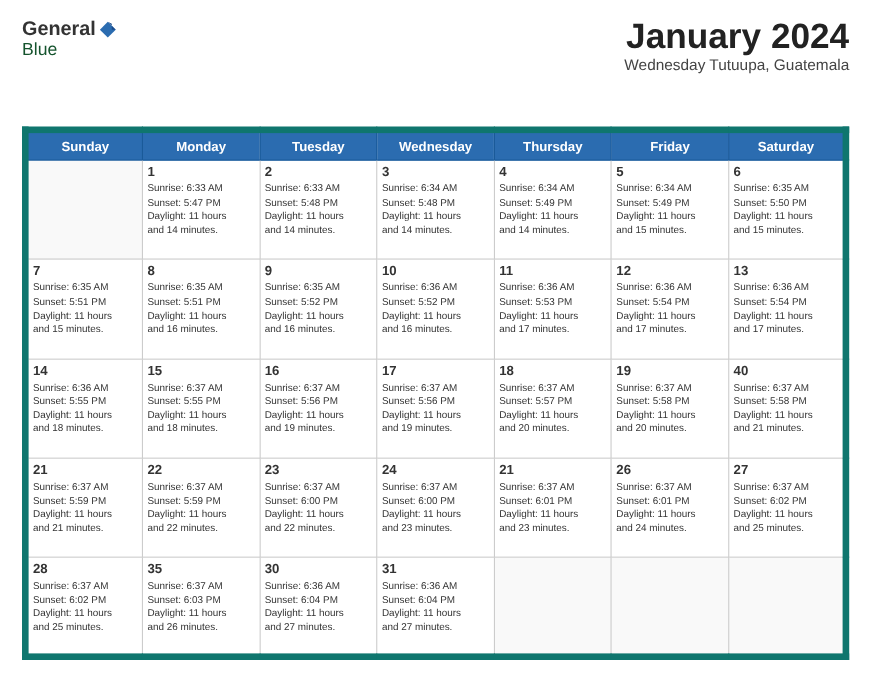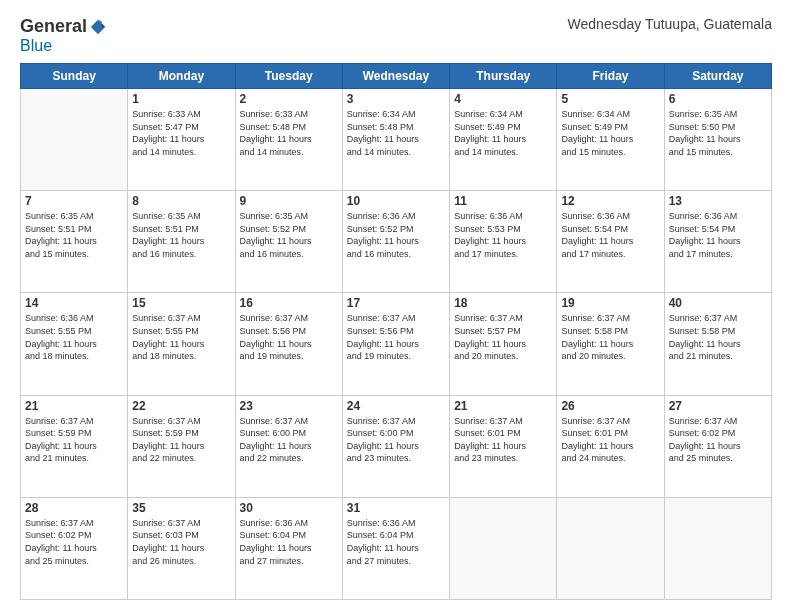--- a/index.html
+++ b/index.html
@@ -32,21 +32,21 @@
     .logo-text {
       display: flex;
       align-items: center;
       font-size: 18px;
       font-weight: bold;
     }
     .logo-general {
       color: #333;
     }
     .logo-blue {
-      color: #0369a1;
+      color: #14532d;
     }
     .logo-icon {
       width: 18px;
       height: 18px;
       margin-left: 2px;
     }
     .title-area {
       text-align: right;
     }
     .month-title {
@@ -54,24 +54,25 @@
       font-weight: bold;
       color: #222;
       line-height: 1.1;
     }
     .subtitle {
       font-size: 14px;
       color: #444;
     }
     .calendar {
       flex: 1;
-      border: 1px solid #0f766e;
+      border: 6px solid #0f766e;
       border-collapse: collapse;
       width: 100%;
       table-layout: fixed;
+      margin-top: 40px;
     }
     .calendar th {
       background-color: #2b6cb0;
       color: white;
       text-align: center;
       padding: 5px 2px;
       font-size: 12px;
       font-weight: bold;
       border: 1px solid #1a5a99;
     }
@@ -109,20 +110,21 @@
         <svg class="logo-icon" viewBox="0 0 20 20">
           <polygon points="10,2 18,10 10,18 2,10" fill="#2b6cb0"></polygon>
           <polygon points="10,2 18,10 14,10 14,4" fill="#1a4a8a"></polygon>
         </svg>
       </div>
       <div>
         <span class="logo-blue">Blue</span>
       </div>
     </div>
     <div class="title-area">
+      <div class="month-title">January 2024</div>
       <div class="subtitle">Wednesday Tutuupa, Guatemala</div>
     </div>
   </div>
 
   <table class="calendar">
     <thead>
       <tr>
         <th>Sunday</th>
         <th>Monday</th>
         <th>Tuesday</th>

